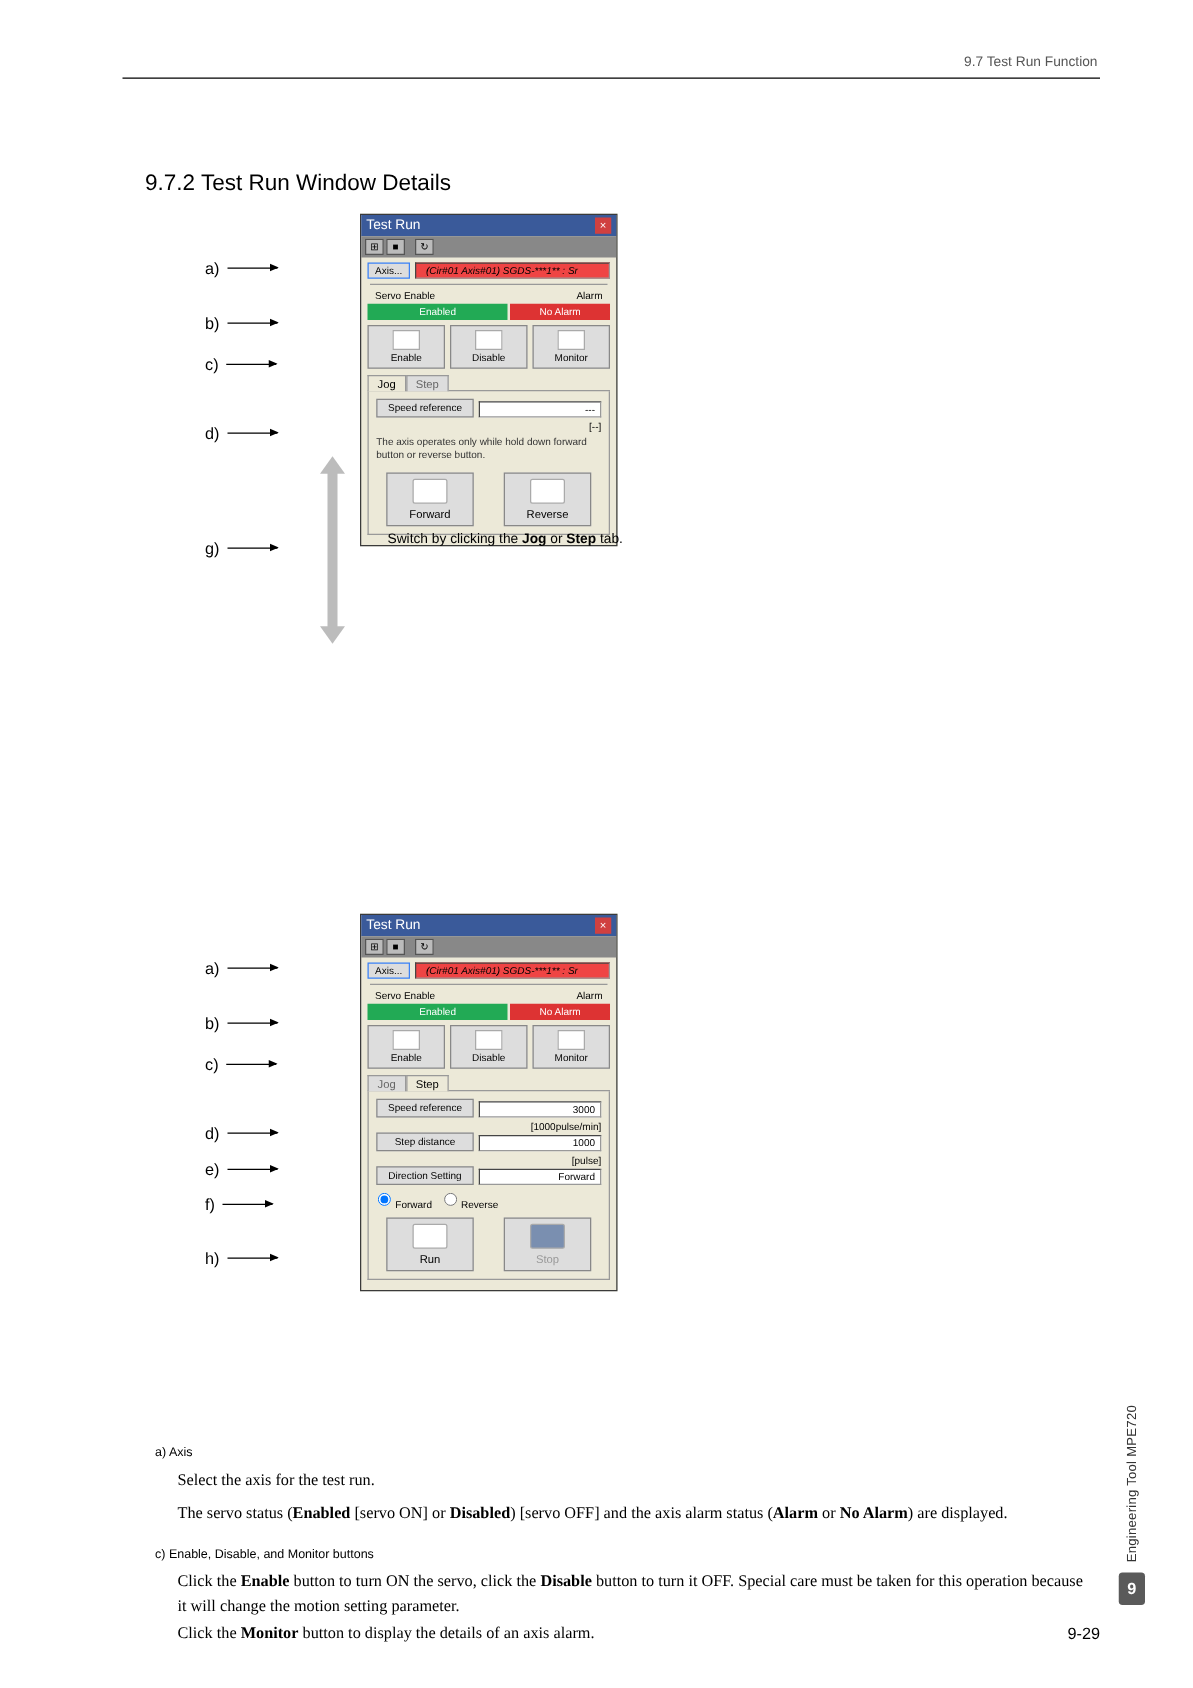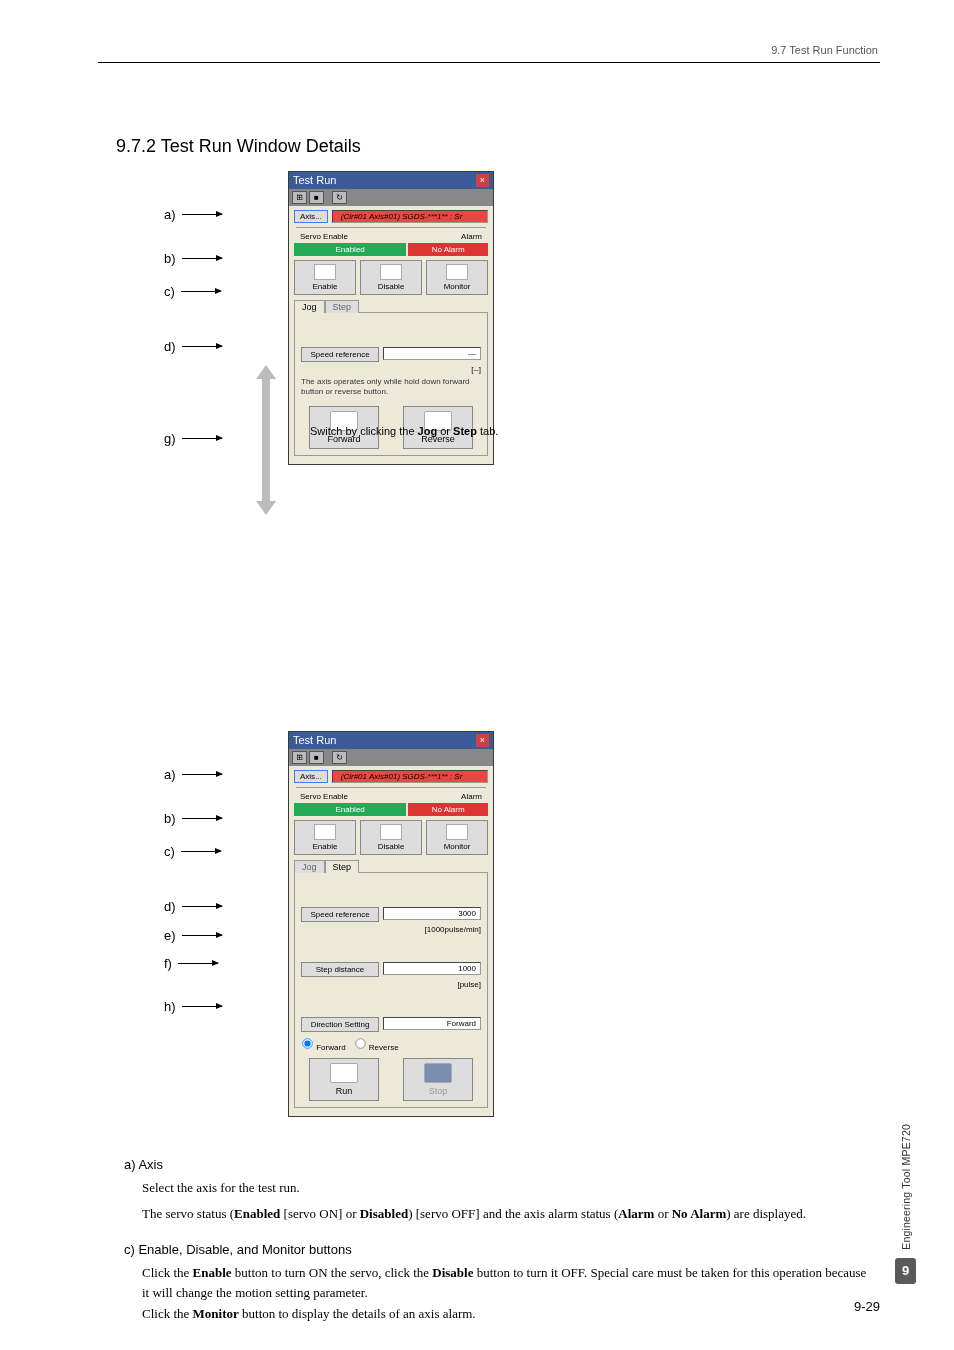--- a/index.html
+++ b/index.html
@@ -33,41 +33,41 @@
   .pill-green { background:#2a5; color:#fff; }
   .pill-red { background:#d33; color:#fff; }
   .big-btns { display:flex; gap:4px; margin-top:4px; }
   .big-btn { flex:1; border:1px solid #888; background:#ddd; text-align:center; padding:3px 2px; font-size:8px; }
   .big-btn .ic { width:22px; height:16px; margin:0 auto 2px; background:#fff; border:1px solid #aaa; }
   .tabs { margin-top:4px; font-size:9px; }
   .tabline { border-bottom:1px solid #999; display:flex; gap:0; }
   .tab { border:1px solid #999; border-bottom:none; padding:1px 7px; background:#ece9d8; position:relative; top:1px; }
   .tab.inactive { background:#ddd; color:#666; }
   .tabpane { border:1px solid #999; border-top:none; padding:6px; }
-  .srow { display:flex; gap:4px; align-items:flex-start; margin-bottom:3px;margin-top:28px; }
+  .srow { display:flex; gap:4px; align-items:flex-end; margin-bottom:3px; }
   .sbtn { border:1px solid #888; background:#ddd; font-size:8px; padding:2px 4px; min-width:78px; text-align:center; }
   .sval { border:1px inset #999; background:#fff; flex:1; text-align:right; padding:1px 4px; font-size:8px; }
   .note-text { font-size:8px; color:#333; margin-top: 3px; line-height:1.3; }
   .run-btns { display:flex; gap:8px; margin-top:8px; justify-content:space-around; }
   .runbtn { border:1px solid #888; background:#ddd; text-align:center; padding:4px 6px; font-size:9px; min-width:70px; }
   .runbtn .ic2 { width:28px; height:20px; margin: 0 auto 3px; background:#fff; border:1px solid #aaa; border-radius:2px; }
   .radio-row { font-size:8px; display:flex; gap:8px; padding:2px 0; }
   .radio-row input { transform:scale(0.8); }
 
   .switch-area { position:absolute; left:220px; top:365px; width:300px; height:190px; }
   .big-arrow { position:absolute; left:40px; top:0; width:12px; height:150px; }
   .big-arrow .shaft { position:absolute; left:2px; top:12px; width:8px; height:126px; background:#bcbcbc; }
   .big-arrow .head-up { position:absolute; left:-4px; top:0; width:0; height:0; border-left:10px solid transparent; border-right:10px solid transparent; border-bottom:14px solid #bcbcbc; }
   .big-arrow .head-dn { position:absolute; left:-4px; bottom:0; width:0; height:0; border-left:10px solid transparent; border-right:10px solid transparent; border-top:14px solid #bcbcbc; }
   .switch-text { position:absolute; left:90px; top:60px; font-size:11px; }
 
   .diagram-area2 { margin-top: 200px; margin-left: 90px; position: relative; height: 400px; }
 
   .desc-section { margin-top: 26px; margin-left: 50px; margin-right: 10px; }
-  .desc-h { font-size: 13px; margin-top: 18px; }
+  .desc-h { font-size: 10px; margin-top: 18px; }
   .desc-p { font-size: 13px; margin-top: 6px; margin-left: 18px; line-height: 1.55; font-family: Georgia, 'Times New Roman', serif; }
 
   .side-label { position:absolute; right: 42px; bottom: 100px; font-size:10.5px; color:#333; writing-mode: vertical-rl; transform: rotate(180deg); letter-spacing: 0.2px; }
   .side-badge { position:absolute; right: 38px; bottom: 66px; width:21px; height:26px; background:#5a5a5a; color:#fff; border-radius:3px; text-align:center; line-height:26px; font-size:13px; font-weight:bold; }
   .page-num { position:absolute; right: 74px; bottom: 36px; font-size:13px; }
 
   .callout-line { border-top:1px solid #999; margin: 0 2px 4px 2px; }
 </style>
 </head>
 <body>

